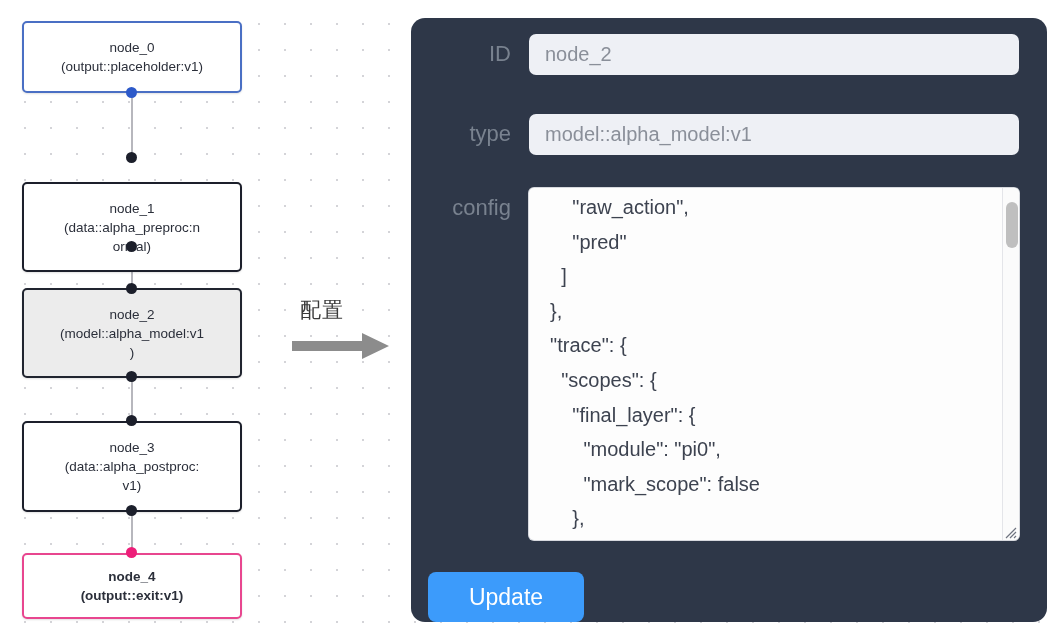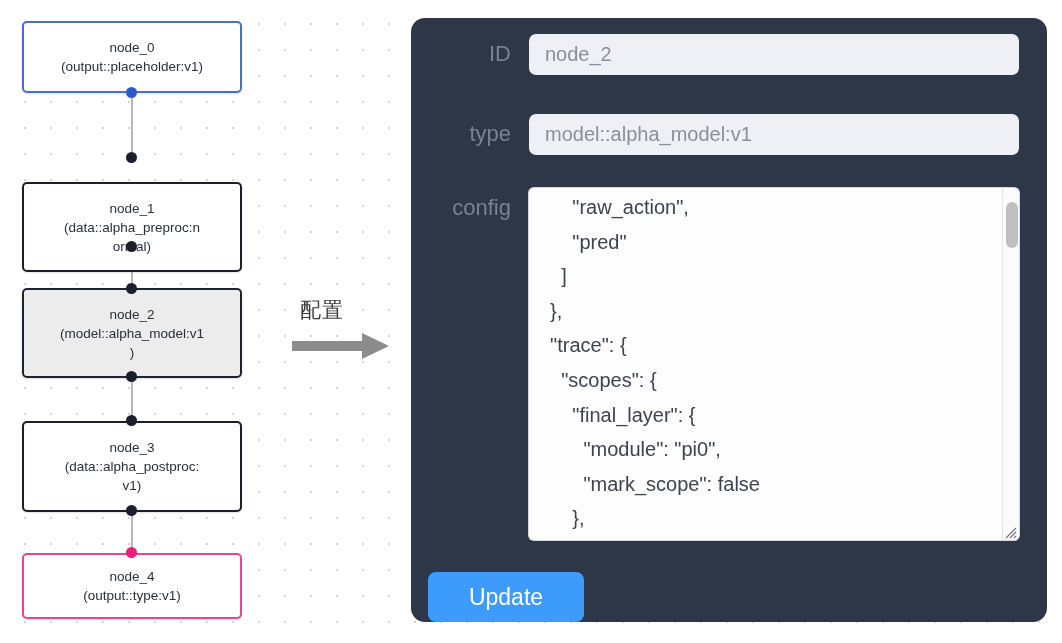--- a/index.html
+++ b/index.html
@@ -71,21 +71,21 @@
     color: #2b2f3a;
     font-size: 13.5px;
     line-height: 19px;
     padding: 16px 10px;
     box-shadow: 0 1px 2px rgba(0,0,0,0.12);
   }
 
   .node .nl { display: block; white-space: normal; word-break: break-all; }
 
   .node.accent-blue { border-color: #4a6fc4; }
-  .node.accent-pink { border-color: #e8468f; }
+  .node.accent-pink { border-color: #e8468f; font-weight: bold; }
   .node.selected { background: #ececec; border-color: #20242f; }
 
   .handle {
     position: absolute;
     width: 11px;
     height: 11px;
     border-radius: 50%;
     background: #1c1f2b;
     left: 126px;
     z-index: 5;
@@ -261,21 +261,21 @@
     <div class="node" style="top:421px; height:91px;">
       <span class="nl">node_3</span>
       <span class="nl">(data::alpha_postproc:</span>
       <span class="nl">v1)</span>
     </div>
     <div class="handle" style="top:415px;"></div>
     <div class="handle" style="top:505px;"></div>
 
     <div class="node accent-pink" style="top:553px; height:66px;">
       <span class="nl">node_4</span>
-      <span class="nl">(output::type:v1)</span>
+      <span class="nl">(output::exit:v1)</span>
     </div>
     <div class="handle pink" style="top:547px;"></div>
   </div>
 
   <div class="arrow-group">
     <div class="arrow-label">配置</div>
     <svg class="arrow-shape" width="98" height="28" viewBox="0 0 98 28">
       <path d="M0 9 L70 9 L70 1 L97 14 L70 27 L70 19 L0 19 Z" fill="#8c8c8c"></path>
     </svg>
   </div>

